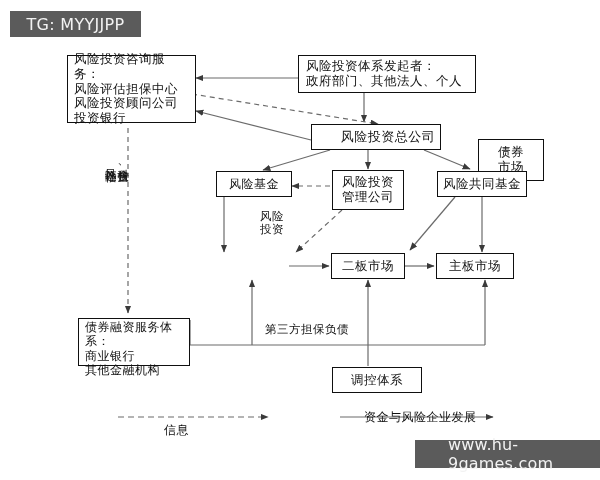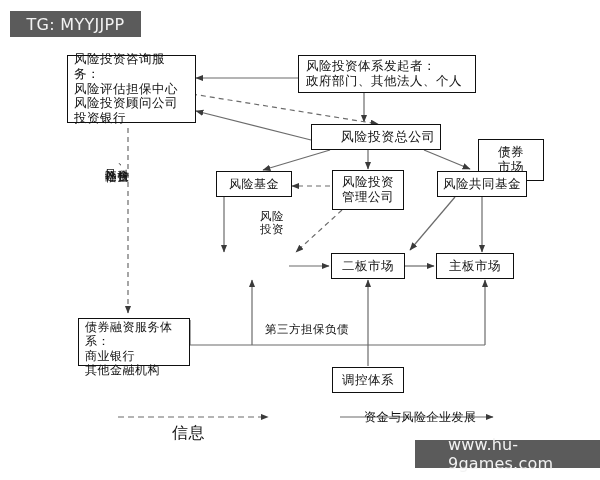--- a/index.html
+++ b/index.html
@@ -125,33 +125,33 @@
   <div class="node" style="left:436px;top:253px;width:78px;height:26px;font-size:12.5px;">
     <span>主板市场</span>
   </div>
 
   <div class="node multiline" style="left:78px;top:318px;width:112px;height:48px;font-size:12px;padding:2px 6px;">
     <span style="white-space:pre-line;margin-top:13px;">债券融资服务体系：
 商业银行
 其他金融机构</span>
   </div>
 
-  <div class="node" style="left:332px;top:367px;width:72px;height:26px;font-size:12.5px;">
+  <div class="node" style="left:332px;top:367px;width:90px;height:26px;font-size:12.5px;">
     <span>调控体系</span>
   </div>
 
   <div class="lbl vert" style="left:104px;top:160px;font-size:11.5px;">科技含量、
 风险评估</div>
 
   <div class="lbl" style="left:244px;top:210px;font-size:11.5px;text-align:center;margin-left:16px;">风险
 投资</div>
 
   <div class="lbl" style="left:265px;top:323px;font-size:11.5px;">第三方担保负债</div>
 
-  <div class="lbl" style="left:172px;top:424px;font-size:16px;">信息</div>
+  <div class="lbl" style="left:164px;top:424px;font-size:12px;">信息</div>
 
   <div class="lbl" style="left:364px;top:411px;font-size:12px;">资金与风险企业发展</div>
 
   <div class="watermark wm-top">
     <span>TG: MYYJJPP</span>
   </div>
 
   <div class="watermark wm-bot">
     <span>www.hu-9games.com</span>
   </div>

